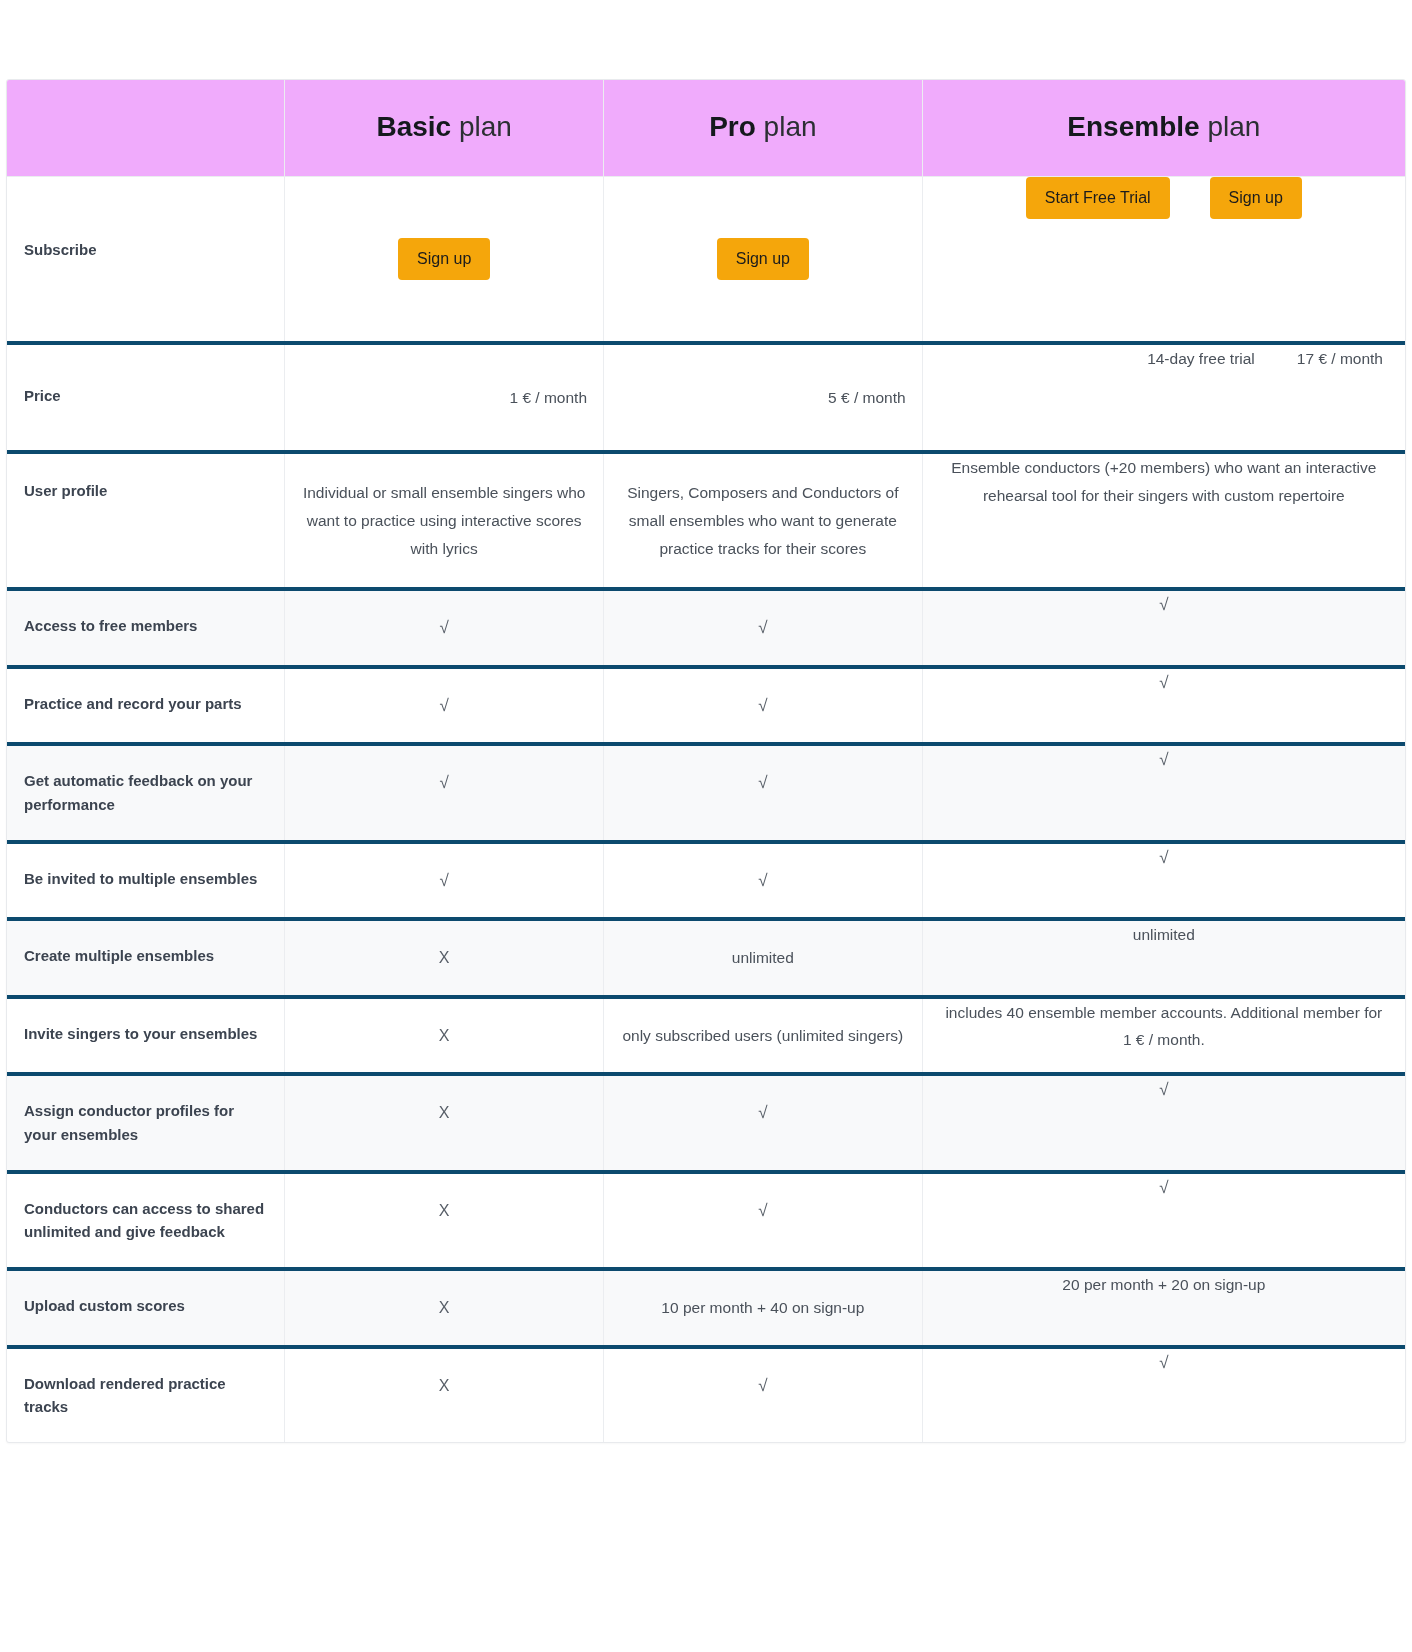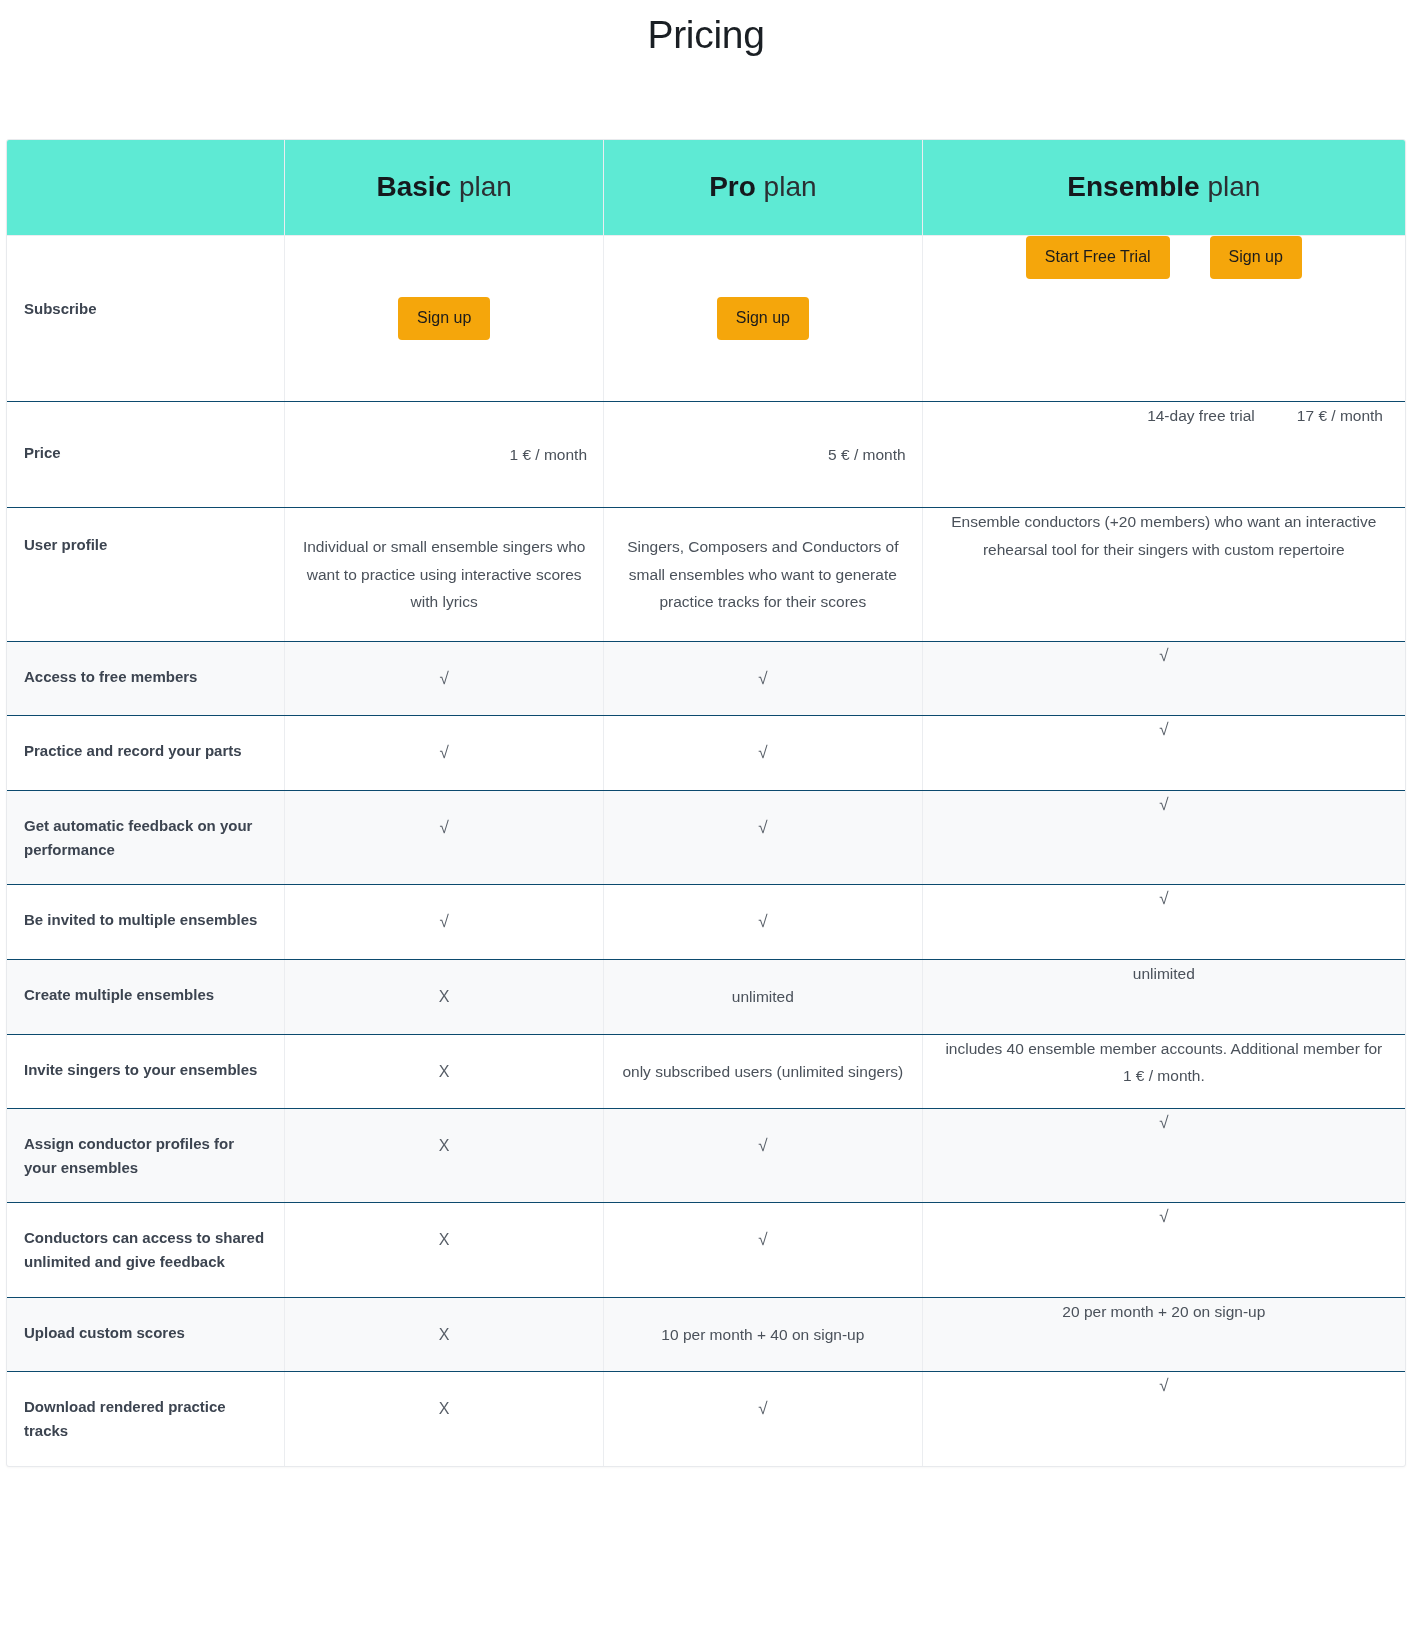--- a/index.html
+++ b/index.html
@@ -51,21 +51,21 @@
   table.pricing col.c-plan    { width: 297px; }
   table.pricing col.c-plan-wide { width: 450px; }
 
   
   thead th {
     border-bottom: 1px solid #ebedf0;
     border-right: 1px solid #ebedf0;
     padding: 30px 12px 32px 12px;
     vertical-align: middle;
     height: 92px;
-    background: #5eead4;
+    background: #f0abfc;
   }
   thead th:last-child { border-right: none; }
   thead th.head-blank { border-right: 1px solid #ebedf0; }
 
   .plan-head {
     font-size: 28px;
     line-height: 1.2;
     color: #2b2f33;
     font-weight: 400;
     text-align: center;
@@ -75,21 +75,21 @@
     font-weight: 700;
     color: #15191d;
   }
   .plan-head .plan-word {
     font-weight: 400;
     color: #2b2f33;
   }
 
   
   tbody td {
-    border-bottom: 1px solid #0c4a6e;
+    border-bottom: 4px solid #0c4a6e;
     border-right: 1px solid #ebedf0;
     vertical-align: top;
     padding: 0;
     background: transparent;
   }
   tbody td:last-child { border-right: none; }
   tbody tr:last-child td { border-bottom: none; }
 
   tbody tr.stripe td { background: #f8f9fa; }
 
@@ -153,21 +153,20 @@
     justify-content: flex-end;
     align-items: center;
     gap: 42px;
   }
 </style>
 </head>
 <body>
 
 <div class="page">
 
-  <h1 class="page-title">Pricing</h1>
 
   <div class="table-wrap">
     <table class="pricing">
       <colgroup>
         <col class="c-feature">
         <col class="c-plan">
         <col class="c-plan">
         <col class="c-plan-wide">
       </colgroup>
 

